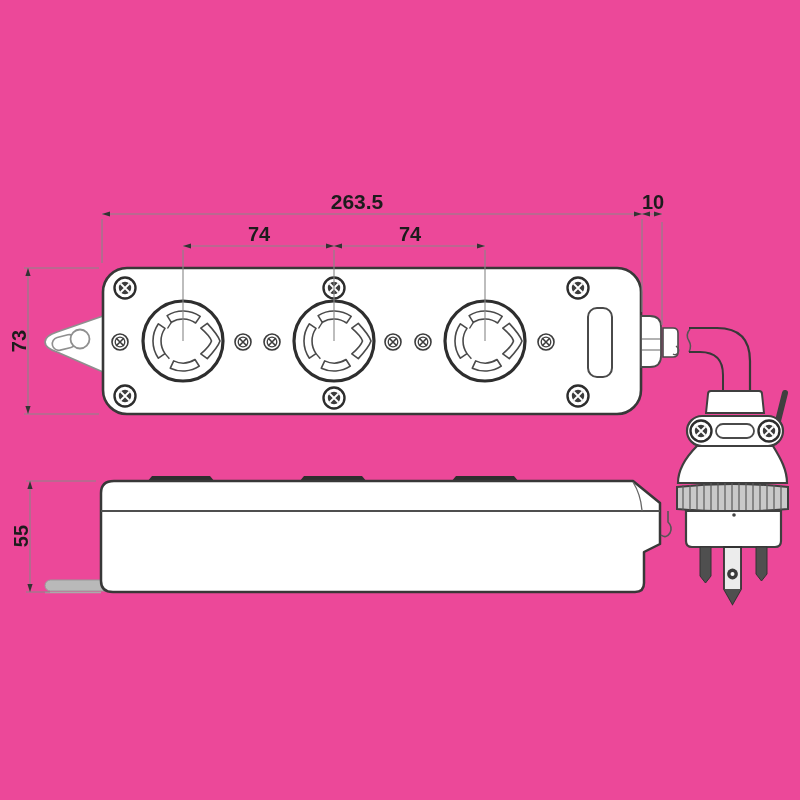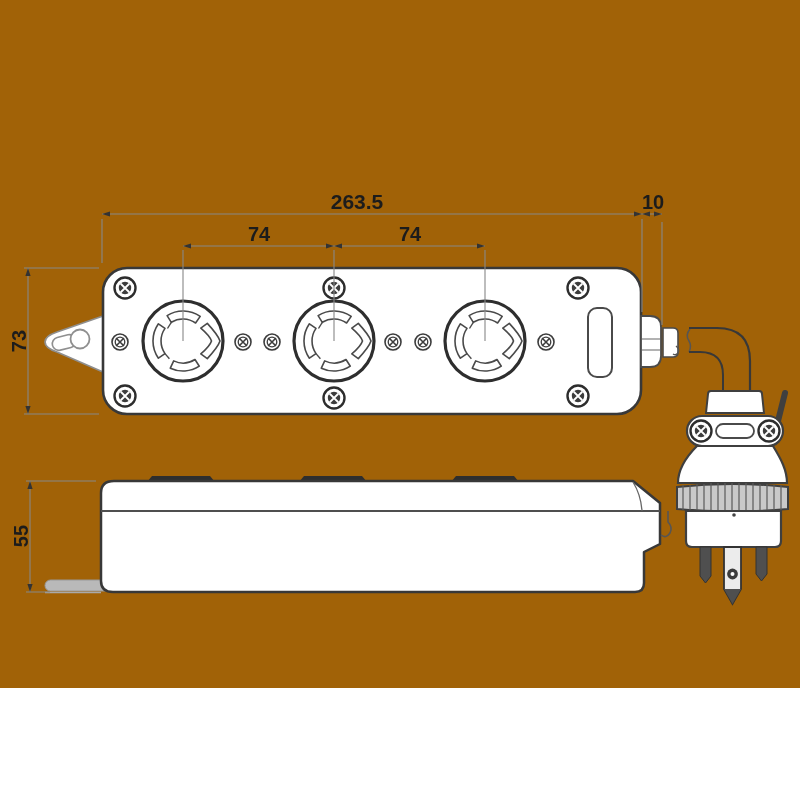--- a/index.html
+++ b/index.html
@@ -1,16 +1,16 @@
 <!DOCTYPE html>
 <html><head>
 <meta charset="utf-8">
 <style>
   html,body{margin:0;padding:0;background:#fff;}
-  .canvas{position:relative;width:800px;height:688px;background:#a16207;overflow:hidden;
+  .canvas{position:relative;width:800px;height:800px;background:#ec4899;overflow:hidden;
           font-family:"Liberation Sans", sans-serif;}
   svg{display:block}
   .dimtext{font-family:"Liberation Sans", sans-serif;font-weight:bold;font-size:21px;fill:#1c1c1c;}
   .dimtext.small{font-size:20px;}
 </style>
 </head>
 <body>
 
 <div class="canvas">
 <svg width="800" height="800" viewBox="0 0 800 800">

